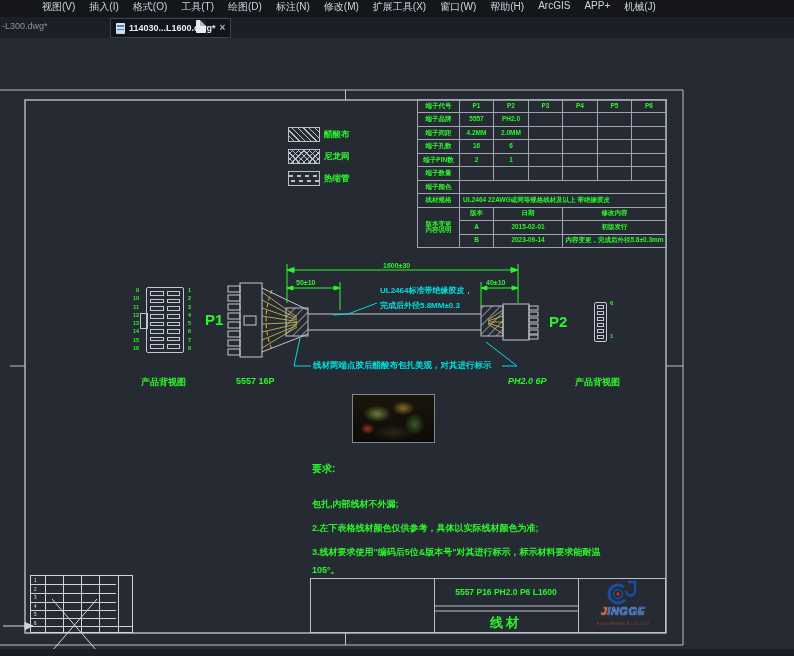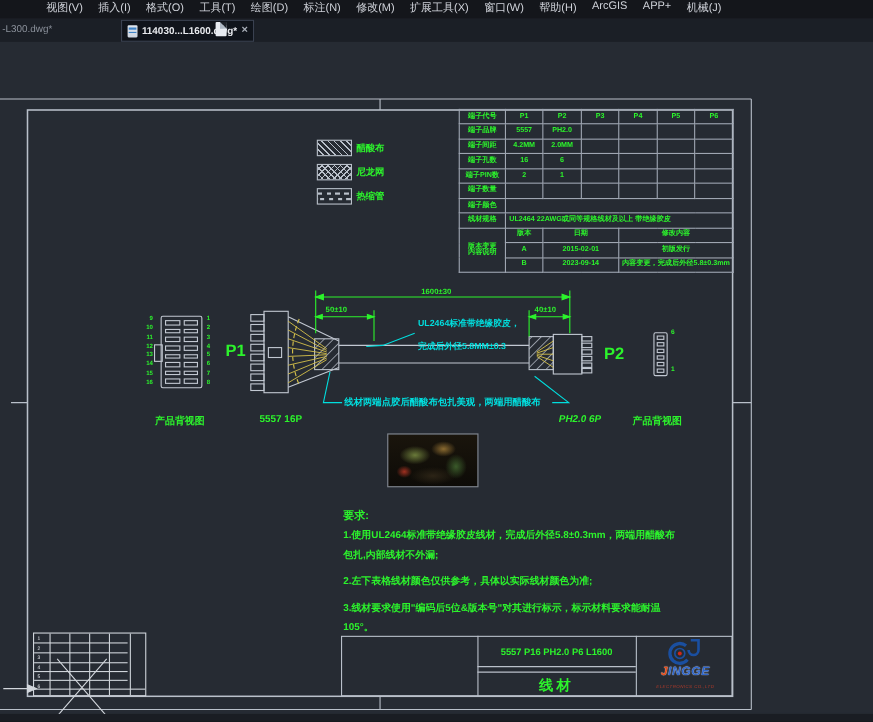--- a/index.html
+++ b/index.html
@@ -339,33 +339,32 @@
       <i></i>
   </div>
   <div class="abs grn" style="left:610px;top:300px;font-size:6px;font-weight:bold;">6</div>
   <div class="abs grn" style="left:610px;top:333px;font-size:6px;font-weight:bold;">1</div>
   <div class="abs grn" style="left:549px;top:313px;font-size:15px;font-weight:bold;">P2</div>
 
   <div class="abs grn" style="left:383px;top:262px;font-size:7px;font-weight:bold;">1600±30</div>
   <div class="abs grn" style="left:296px;top:279px;font-size:7px;font-weight:bold;">50±10</div>
   <div class="abs grn" style="left:486px;top:279px;font-size:7px;font-weight:bold;">40±10</div>
 
-  <div class="abs cyn pre" style="left:380px;top:283px;font-size:8px;font-weight:bold;line-height:21px;">UL2464标准带绝缘胶皮，
+  <div class="abs cyn pre" style="left:380px;top:283px;font-size:8px;font-weight:bold;line-height:15px;">UL2464标准带绝缘胶皮，
 完成后外径5.8MM±0.3</div>
-  <div class="abs cyn" style="left:313px;top:360px;font-size:8.5px;font-weight:bold;">线材两端点胶后醋酸布包扎美观，两端用醋酸布</div>
+  <div class="abs cyn" style="left:313px;top:360px;font-size:8.5px;font-weight:bold;">线材两端点胶后醋酸布包扎美观，对其进行标示</div>
 
   <div class="abs grn" style="left:141px;top:376px;font-size:9px;font-weight:bold;">产品背视图</div>
   <div class="abs grn" style="left:236px;top:376px;font-size:9px;font-weight:bold;">5557 16P</div>
   <div class="abs grn" style="left:508px;top:376px;font-size:9px;font-weight:bold;font-style:italic;">PH2.0 6P</div>
   <div class="abs grn" style="left:575px;top:376px;font-size:9px;font-weight:bold;">产品背视图</div>
 
   <div class="photo"></div>
 
   <div class="abs grn" style="left:312px;top:462px;font-size:10px;font-weight:bold;">要求:</div>
-  <div class="abs grn" style="left:312px;top:480px;font-size:9px;font-weight:bold;">1.使用UL2464标准带绝缘胶皮线材，完成后外径5.8±0.3mm，两端用醋酸布</div>
   <div class="abs grn" style="left:312px;top:498px;font-size:9px;font-weight:bold;">包扎,内部线材不外漏;</div>
   <div class="abs grn" style="left:312px;top:522px;font-size:9px;font-weight:bold;">2.左下表格线材颜色仅供参考，具体以实际线材颜色为准;</div>
   <div class="abs grn" style="left:312px;top:546px;font-size:9px;font-weight:bold;">3.线材要求使用"编码后5位&amp;版本号"对其进行标示，标示材料要求能耐温</div>
   <div class="abs grn" style="left:312px;top:564px;font-size:9px;font-weight:bold;">105°。</div>
 
   <div class="wt">
     <span class="v" style="left:14px"></span>
       <span class="v" style="left:32px"></span>
     <span class="v" style="left:50px"></span>
       <span class="v" style="left:68px"></span>

